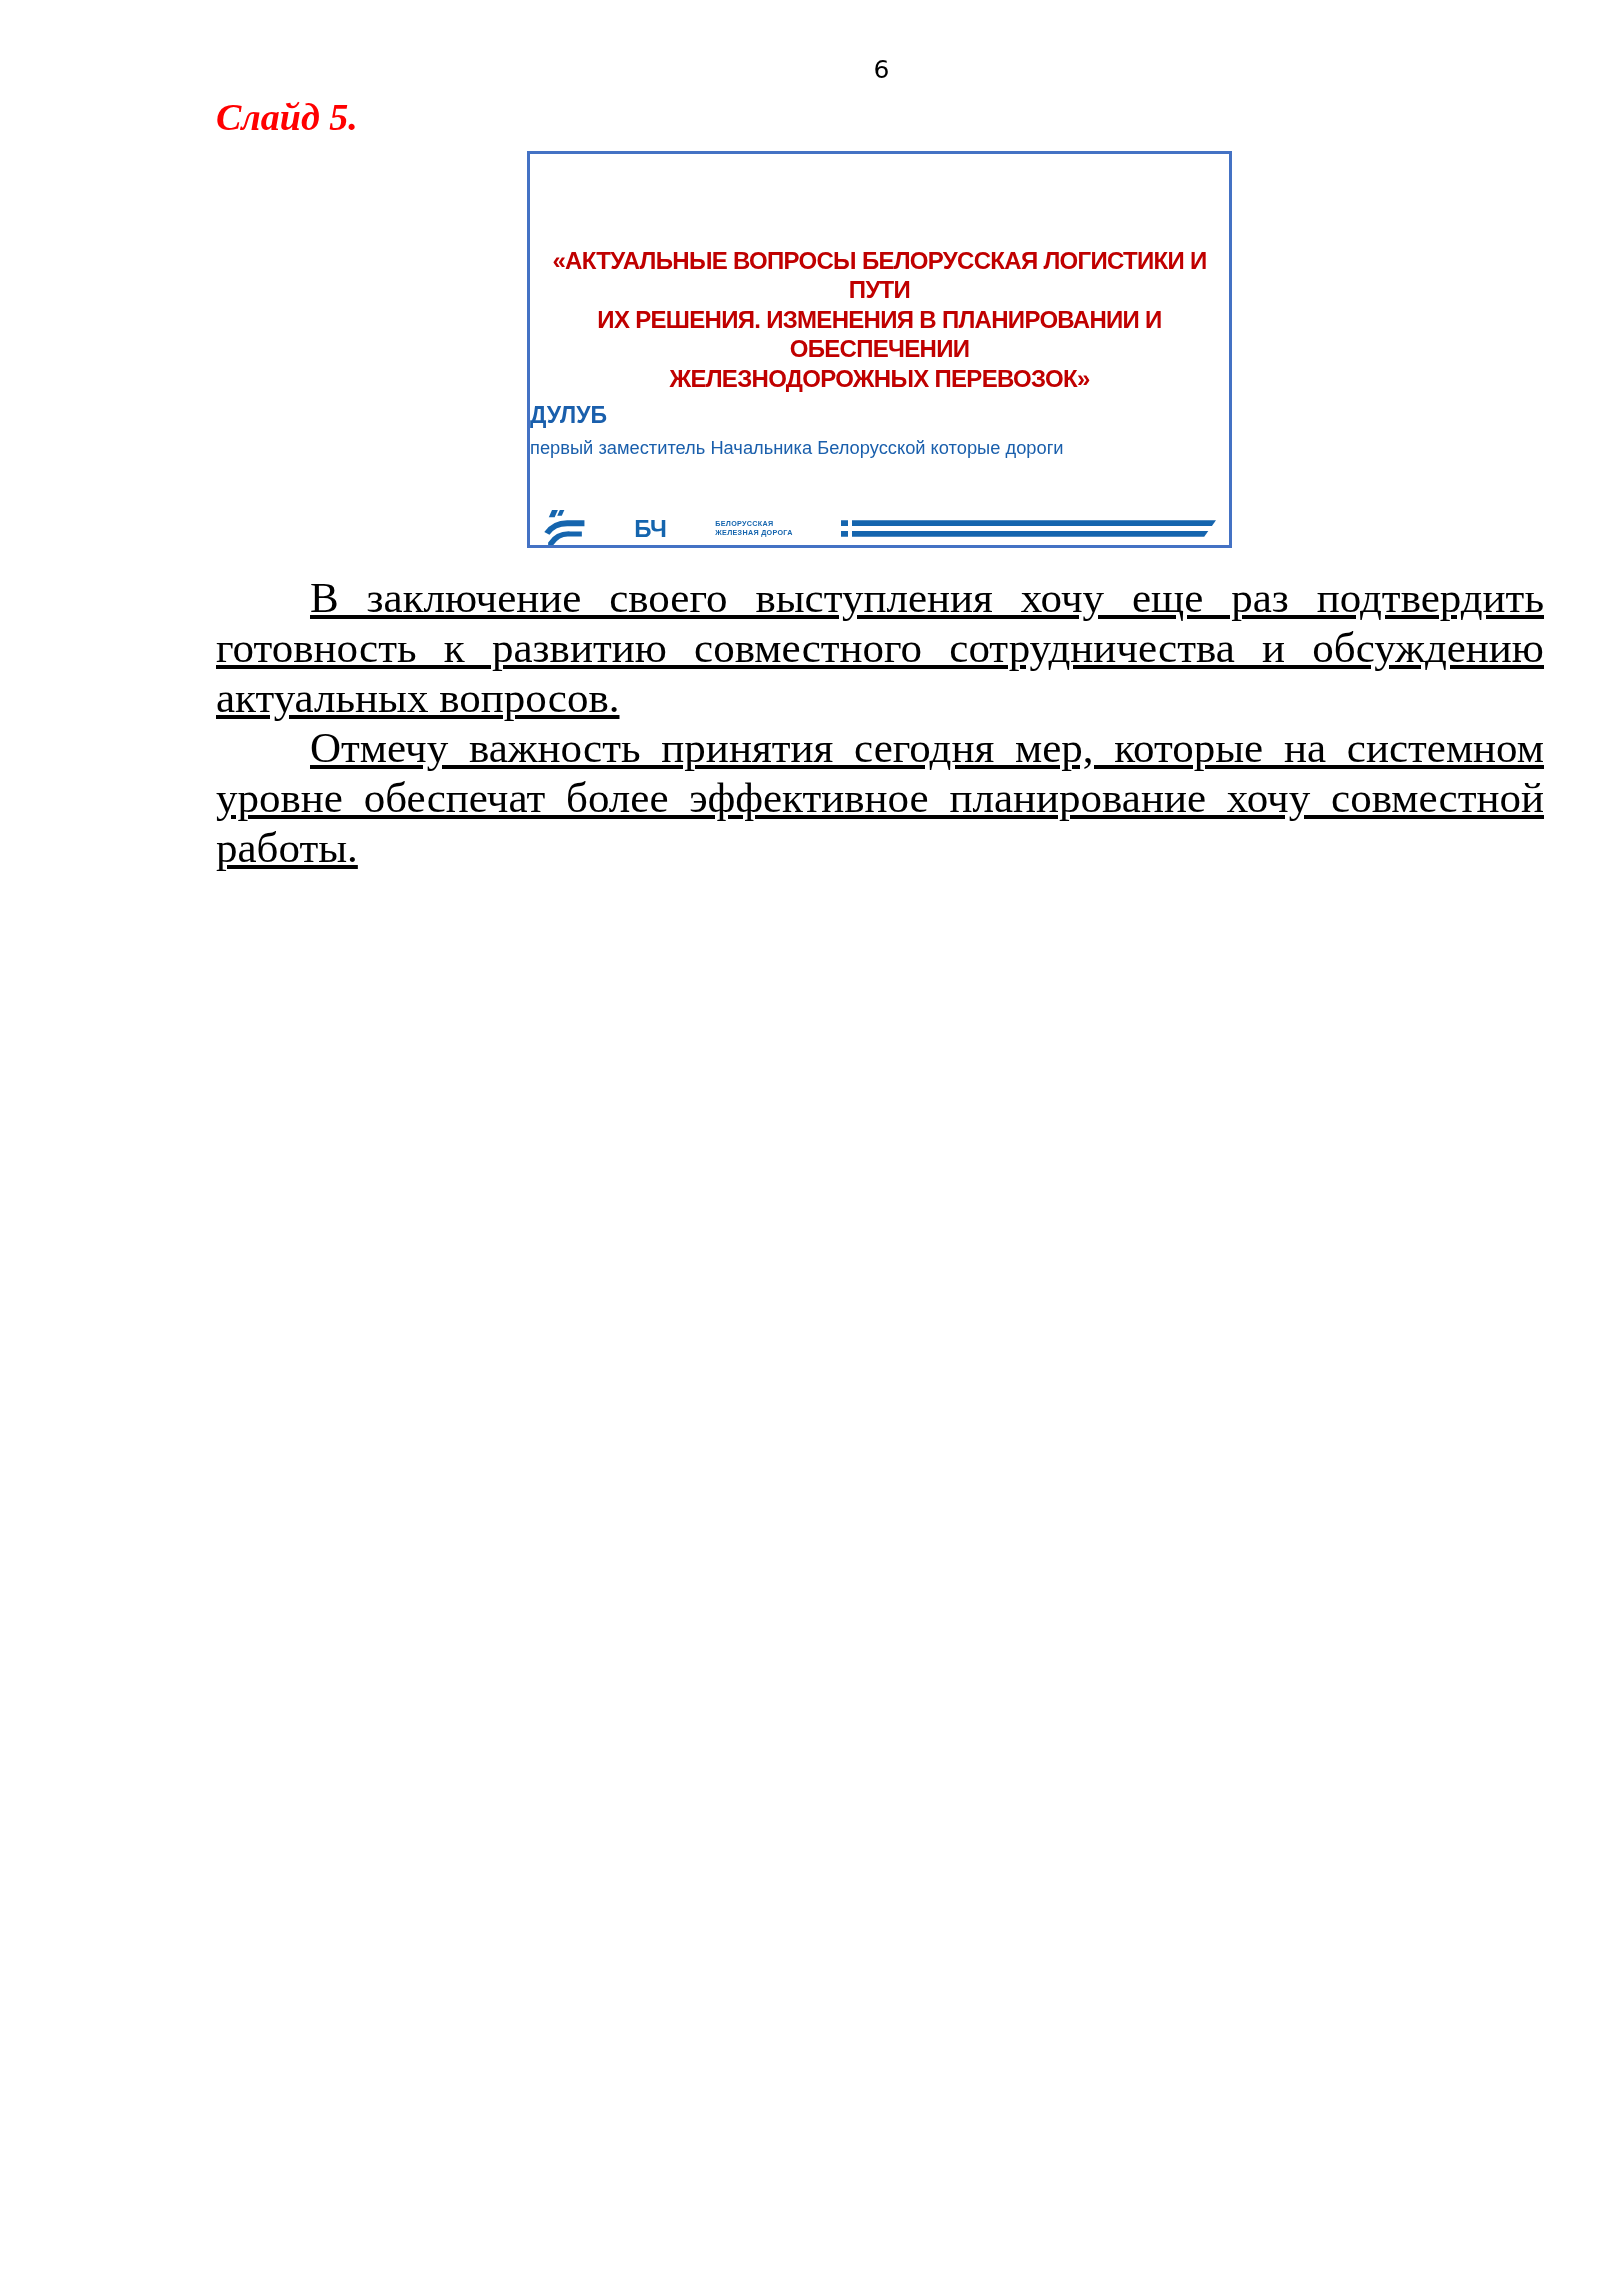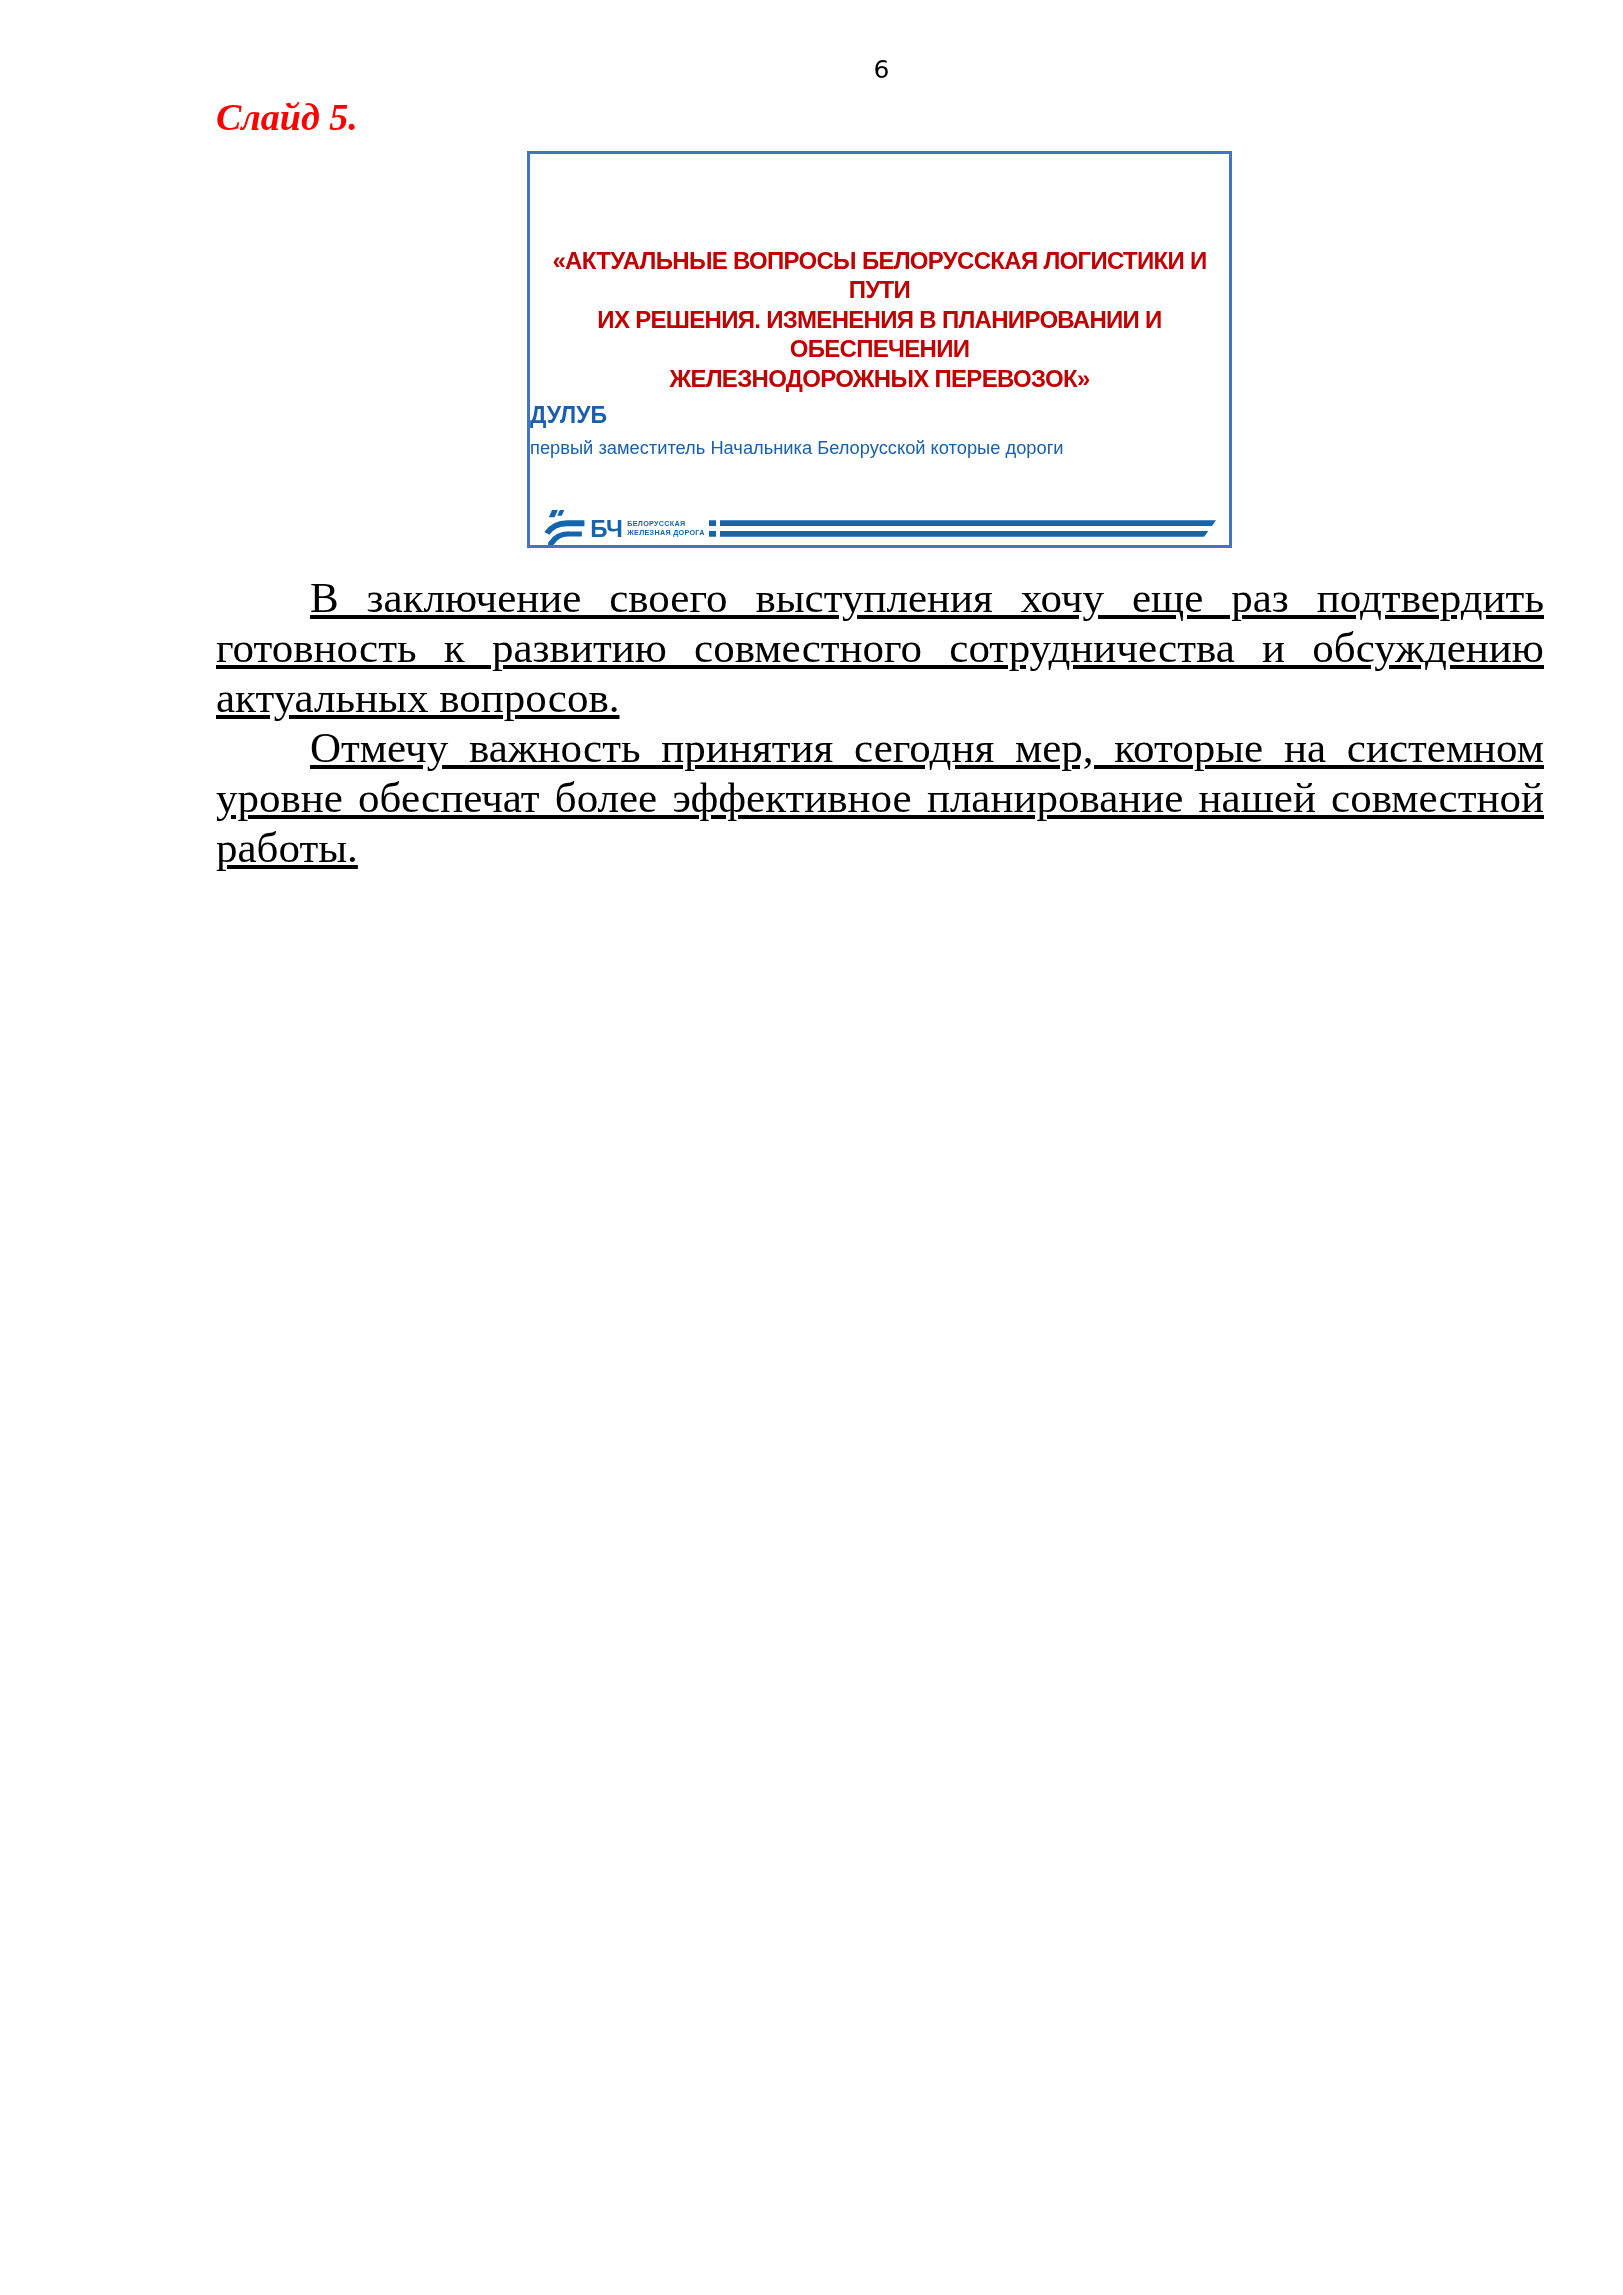--- a/index.html
+++ b/index.html
@@ -55,21 +55,21 @@
     font-weight:bold;
     font-size:23px;line-height:25px;
   }
   .author-position{
     margin-top:9.2px;
     font-size:18.3px;line-height:21px;
   }
   .slide-logo{
     position:absolute;
     left:14.4px;right:13px;top:357px;height:35px;
-    display:flex;align-items:center;
+    display:flex;align-items:center;gap:44px;
   }
   .logo-emblem{flex:0 0 auto;margin-right:3.9px;}
   .logo-abbr{
     flex:0 0 auto;
     font-family:"Liberation Sans", sans-serif;
     font-weight:800;
     font-size:24px;line-height:24px;
     letter-spacing:-0.7px;
     color:#1565AE;
     margin-right:5.2px;
@@ -145,17 +145,17 @@
       <span class="logo-stripes">
         <div class="stripe"></div>
         <div class="stripe"></div>
       </span>
     </div>
 
   </div>
 
   <div class="body-text">
     <p>В заключение своего выступления хочу еще раз подтвердить готовность к развитию совместного сотрудничества и обсуждению актуальных вопросов.</p>
-    <p>Отмечу важность принятия сегодня мер, которые на системном уровне обеспечат более эффективное планирование нашей совместной работы.</p>
+    <p>Отмечу важность принятия сегодня мер, которые на системном уровне обеспечат более эффективное планирование хочу совместной работы.</p>
   </div>
 
 </div>
 
 
 </body></html>

